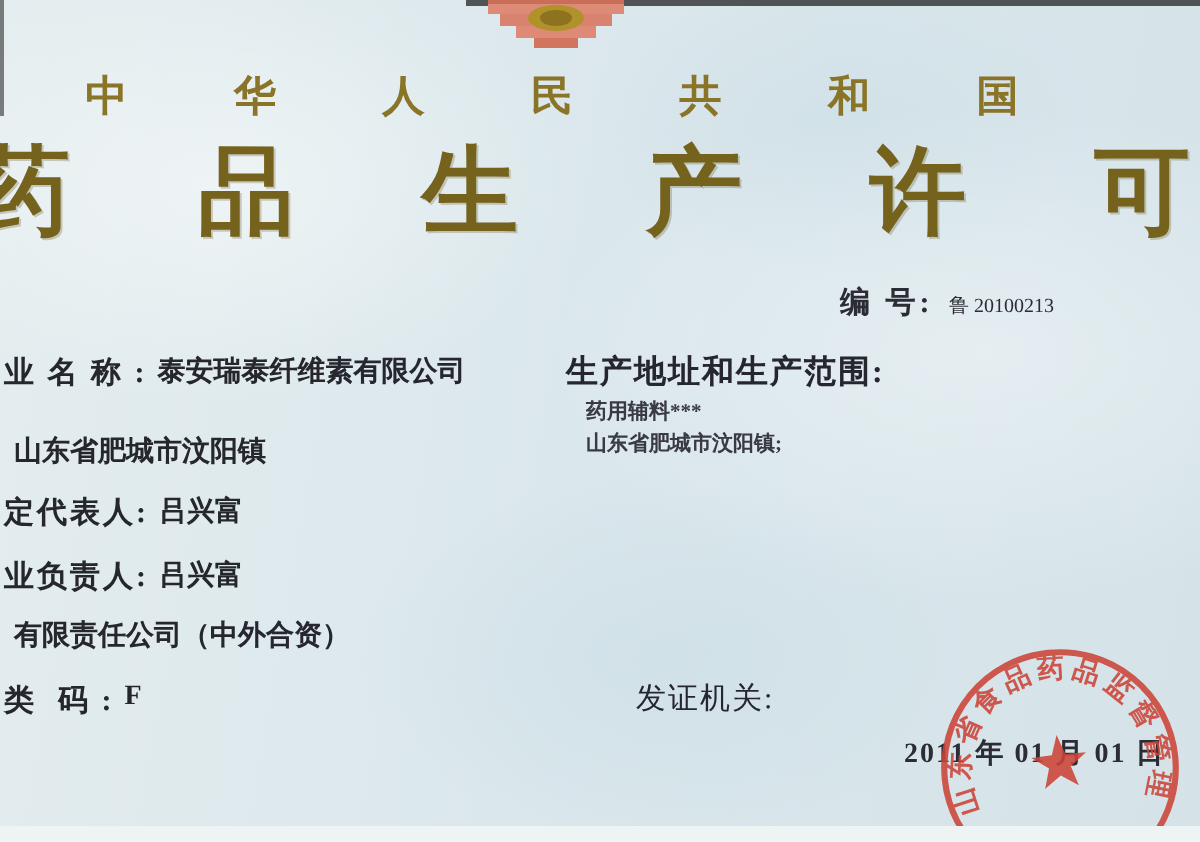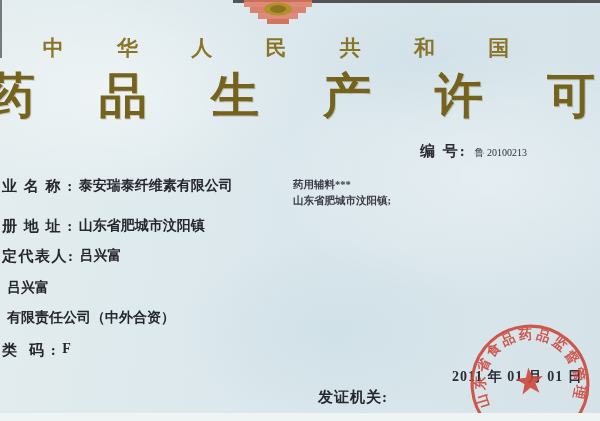--- a/index.html
+++ b/index.html
@@ -39,21 +39,21 @@
   .field-label{font-size:15px;font-weight:bold;color:#26262e;letter-spacing:1.5px;white-space:pre;}
   .field-value{font-size:14px;font-weight:bold;color:#26262e;margin-left:5px;white-space:pre;}
   .r0{top:177px}.r1{top:217px}.r2{top:247px}.r3{top:279px}.r4{top:309px}.r5{top:341px}
   .r6{top:371px}
   .r6 .field-value{margin-left:58px;letter-spacing:1px;}
 
   .production{position:absolute;top:176px;left:283px;color:#26262e;}
   .production .heading{font-size:16px;font-weight:bold;letter-spacing:1px;white-space:pre;}
   .production .line{font-size:10.5px;font-weight:bold;color:#3a3a44;margin:2px 0 0 10px;white-space:pre;}
 
-  .issuer{position:absolute;top:340px;left:318px;font-size:15px;font-weight:bold;color:#26262e;letter-spacing:1px;white-space:pre;margin-top:48px;}
+  .issuer{position:absolute;top:340px;left:318px;font-size:15px;font-weight:normal;color:#26262e;letter-spacing:1px;white-space:pre;}
   .issue-date{position:absolute;top:368px;left:452px;font-size:14px;font-weight:bold;color:#2c2c34;white-space:pre;letter-spacing:1px;}
 
   .stamp{position:absolute;top:322px;left:468px;width:124px;height:124px;transform:rotate(-6deg);opacity:.88;}
 </style>
 </head>
 <body>
 
 <div class="page">
 
   <div class="top-edge"></div>
@@ -75,39 +75,40 @@
   <div class="number-row">
     <span class="lbl">编 号:</span>
     <span class="val">鲁 20100213</span>
   </div>
 
   <div class="field-row r0">
     <span class="field-label">业 名 称 :</span>
     <span class="field-value">泰安瑞泰纤维素有限公司</span>
   </div>
   <div class="field-row r1">
-    <span class="field-label">册 地 址 :</span>
     <span class="field-value">山东省肥城市汶阳镇</span>
   </div>
   <div class="field-row r2">
     <span class="field-label">定代表人:</span>
     <span class="field-value">吕兴富</span>
   </div>
   <div class="field-row r3">
+    <span class="field-label">业负责人:</span>
     <span class="field-value">吕兴富</span>
   </div>
   <div class="field-row r4">
     <span class="field-value">有限责任公司（中外合资）</span>
   </div>
   <div class="field-row r5">
     <span class="field-label">类  码 :</span>
     <span class="field-value">F</span>
   </div>
 
   <div class="production">
+    <div class="heading">生产地址和生产范围:</div>
     <div class="line">药用辅料***</div>
     <div class="line">山东省肥城市汶阳镇;</div>
   </div>
 
   <div class="issuer">发证机关:</div>
   <div class="issue-date">2011 年 01 月 01 日</div>
 
   <svg class="stamp" viewBox="0 0 120 120">
     <defs>
       <path id="stamp-arc" d="M 20.1 78.6 A 44 44 0 1 1 99.9 78.6" fill="none"></path>

